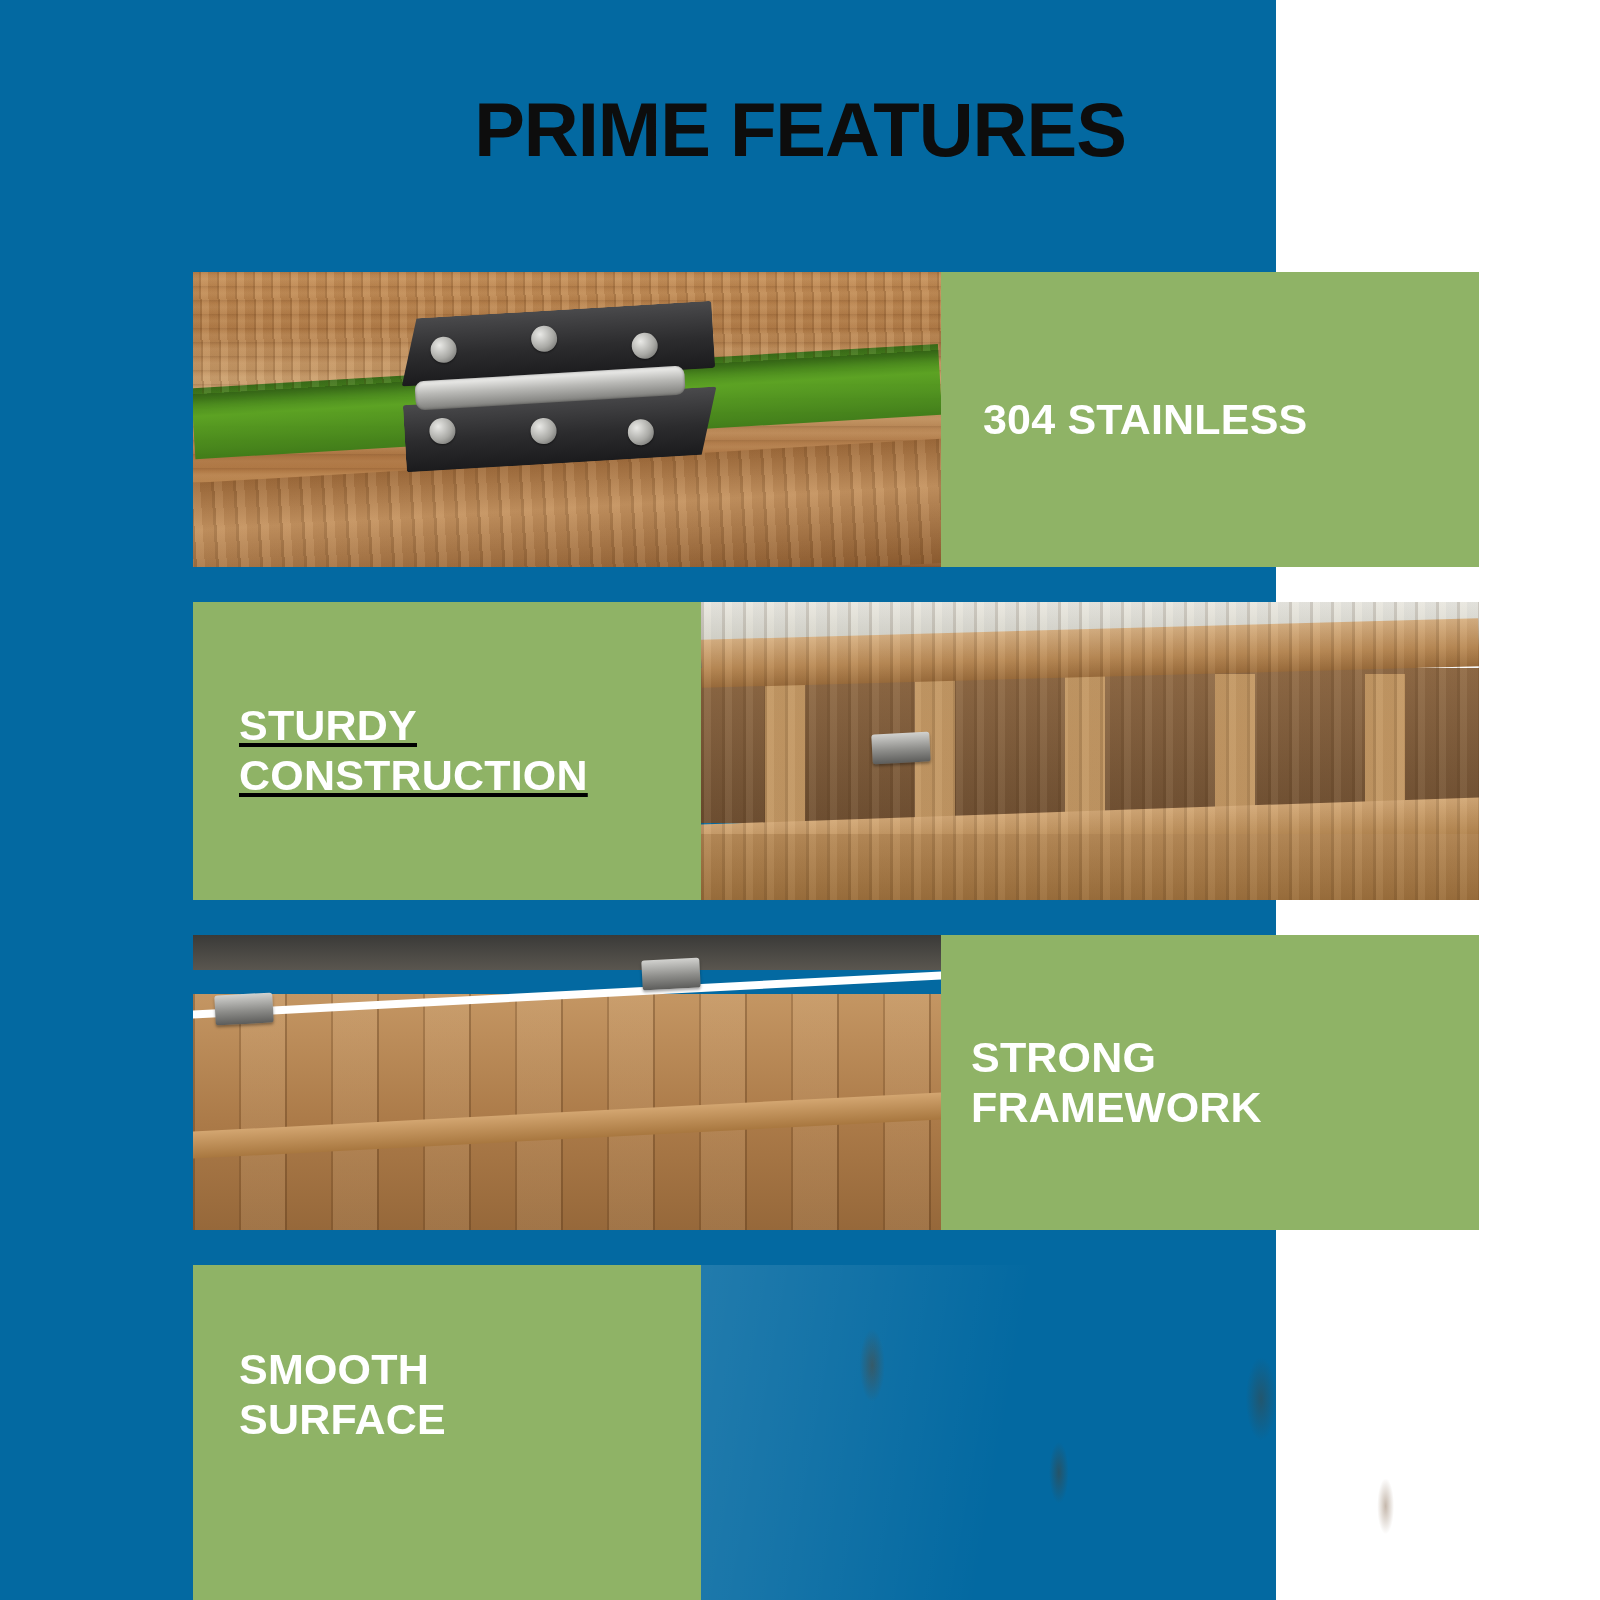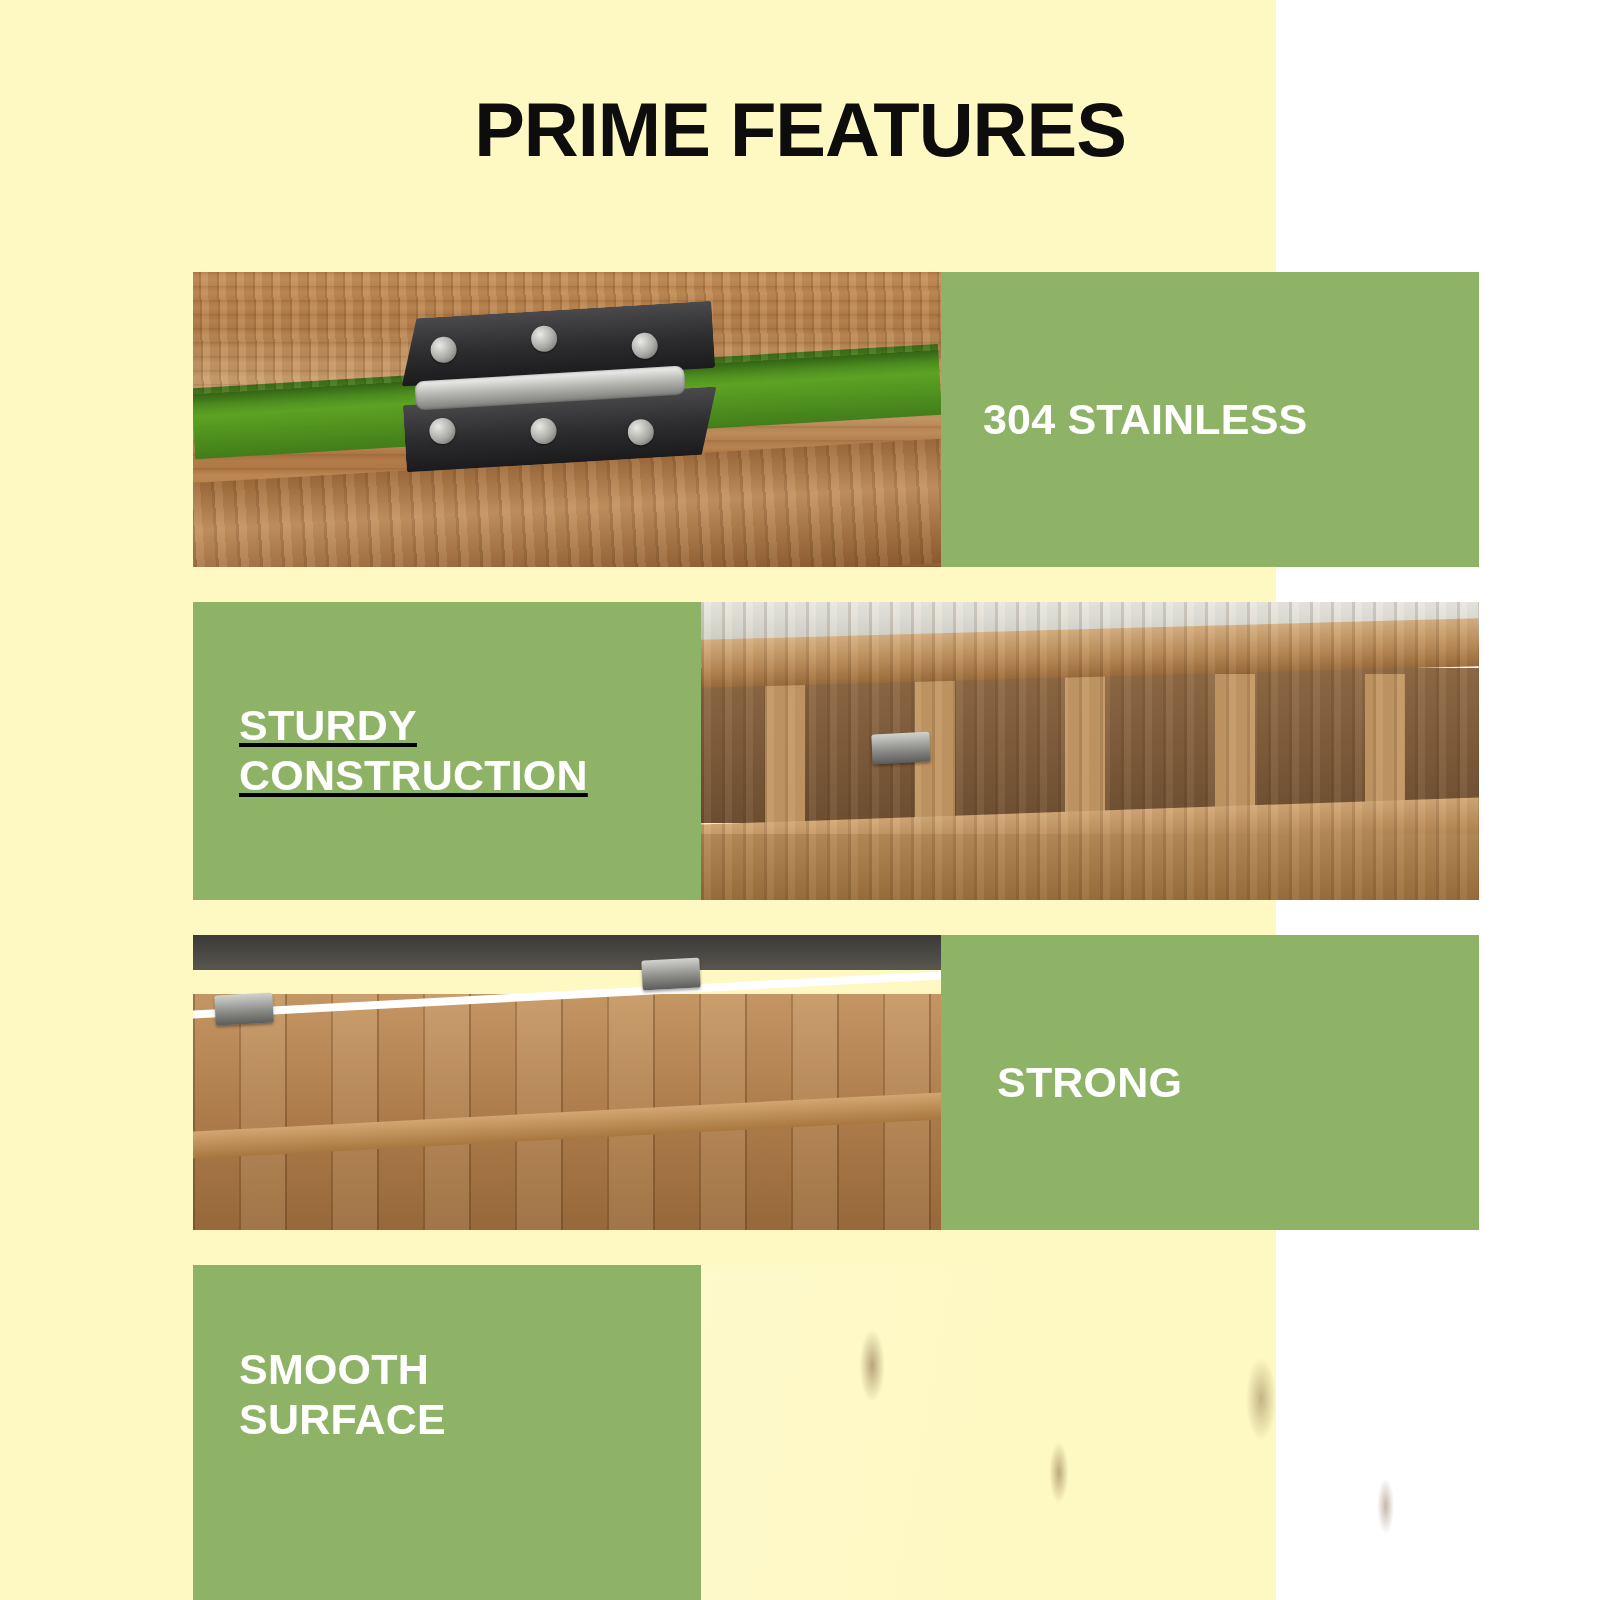--- a/index.html
+++ b/index.html
@@ -7,21 +7,21 @@
     width: 1600px;
     height: 1600px;
     background: #ffffff;
     font-family: "Liberation Sans", sans-serif;
     overflow: hidden;
   }
   .page {
     position: relative;
     width: 1276px;
     height: 1600px;
-    background: #fef9c3;
+    background: #0369a1;
   }
   .page-title {
     position: absolute;
     top: 86px;
     left: 0;
     width: 1600px;
     text-align: center;
     font-size: 76px;
     font-weight: bold;
     letter-spacing: -1px;
@@ -65,21 +65,21 @@
   
   .row-1 .panel-img { order: 1; width: 748px; flex: 0 0 748px; }
   .row-1 .panel-text { order: 2; flex: 1 1 auto; padding-left: 42px; }
 
   
   .row-2 .panel-text { order: 1; flex: 0 0 508px; padding-left: 46px; }
   .row-2 .panel-img { order: 2; flex: 1 1 auto; }
 
   
   .row-3 .panel-img { order: 1; flex: 0 0 748px; }
-  .row-3 .panel-text { order: 2; flex: 1 1 auto; padding-left: 56px; }
+  .row-3 .panel-text { order: 2; flex: 1 1 auto; padding-left: 30px; }
 
   
   .row-4 .panel-text { order: 1; flex: 0 0 508px; padding-left: 46px; align-items: flex-start; padding-top: 80px;}
   .row-4 .panel-img { order: 2; flex: 1 1 auto; }
 
   
   .wood-base {
     position: absolute;
     inset: 0;
   }
@@ -329,20 +329,21 @@
         <div class="midrail"></div>
         <div class="gap"></div>
         <div class="lid"></div>
         <div class="hinge-sm" style="left:3%;top:20%"></div>
         <div class="hinge-sm" style="left:60%;top:8%"></div>
       </div>
     </div>
     <div class="panel-text">
       <div class="label">
         <span>STRONG</span><br>
+        <span>FRAMEWORK</span>
       </div>
     </div>
   </div>
 
   <div class="row row-4">
     <div class="panel-text">
       <div class="label">
         <span>SMOOTH</span><br>
         <span>SURFACE</span>
       </div>

